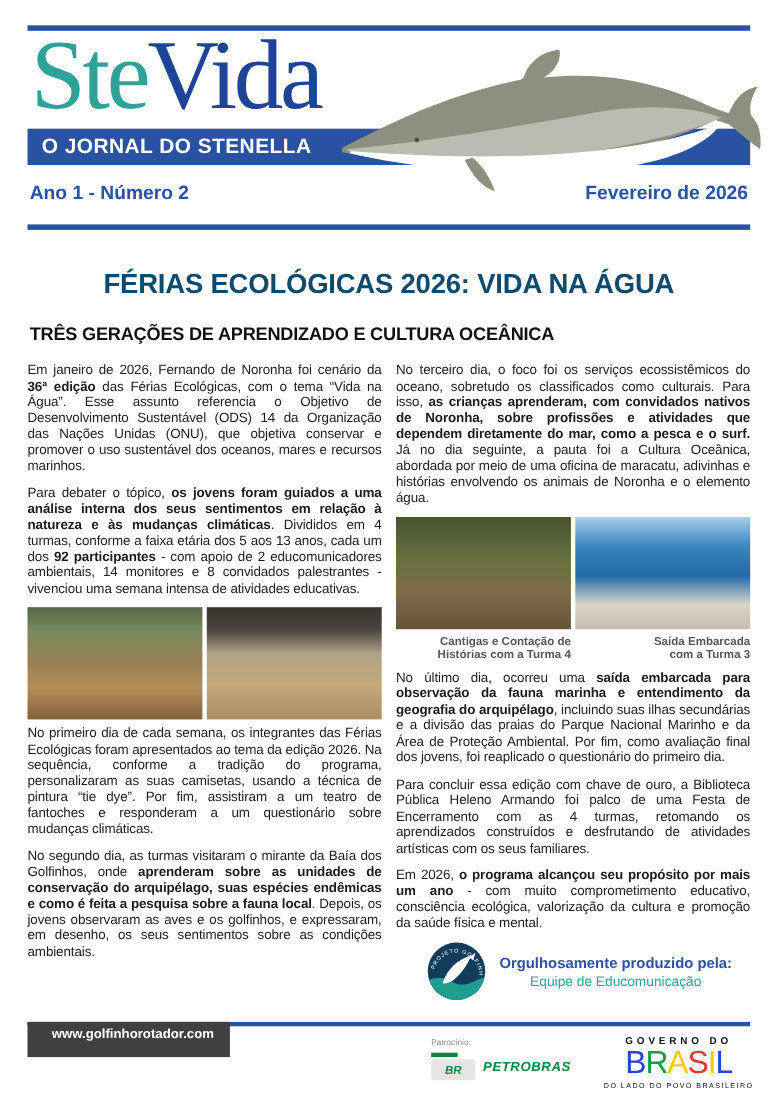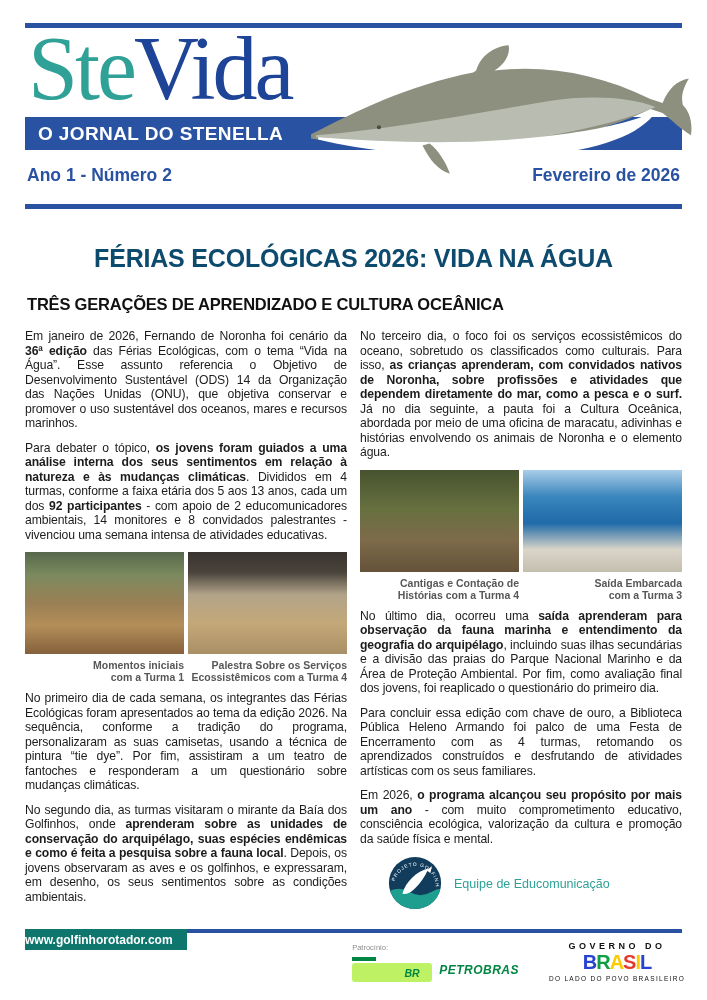--- a/index.html
+++ b/index.html
@@ -47,35 +47,35 @@
 
   
   .producer{display:flex;align-items:center;gap:12px;margin-top:2px;padding-left:28px;}
   .producer-logo{width:54px;height:54px;flex:0 0 54px;}
   .producer-text{text-align:center;}
   .producer-line1{color:#2a52a2;font-size:13.5px;font-weight:bold;}
   .producer-line2{color:#2fa197;font-size:12.5px;margin-top:2px;}
 
   
   .footer-rule{position:absolute;left:25px;right:25px;top:929px;height:4px;background:#2a52a2;}
-  .url-bar{position:absolute;left:25px;top:929px;width:162px;height:21px;background:#0f766e;
-        color:#fff;font-size:12px;font-weight:600;line-height:23px;padding-left:0;}
+  .url-bar{position:absolute;left:25px;top:929px;width:162px;height:32px;background:#404040;
+        color:#fff;font-size:12px;font-weight:600;line-height:23px;padding-left:22px;}
   .sponsors{position:absolute;right:22px;top:941px;display:flex;gap:30px;align-items:flex-start;}
   .petro-block{padding-top:2px;}
   .sponsor-label{font-size:7.5px;color:#8c8c8c;margin-bottom:5px;}
   .petro-row{display:flex;align-items:center;gap:7px;}
   .br-tile-wrap{display:flex;flex-direction:column;gap:2px;}
   .br-strip{width:24px;height:4px;background:#008542;}
-  .br-tile{width:40px;height:19px;background:#bef264;border-radius:3px;display:flex;
+  .br-tile{width:40px;height:19px;background:#e5e5e5;border-radius:3px;display:flex;
         align-items:center;justify-content:center;color:#008542;font-weight:800;
-        font-size:10.5px;font-style:italic;padding-left:40px;}
+        font-size:10.5px;font-style:italic;}
   .petro-word{color:#008542;font-style:italic;font-weight:800;font-size:12px;letter-spacing:0.5px;}
   .gov-block{text-align:center;}
   .gov-top{font-size:9px;font-weight:800;letter-spacing:3.5px;color:#111;}
-  .gov-brasil{font-size:20px;font-weight:700;letter-spacing:-1px;line-height:1.0;margin-top:1px;}
+  .gov-brasil{font-size:29px;font-weight:400;letter-spacing:-1px;line-height:1.0;margin-top:1px;}
   .gc0{color:#2743d0}.gc1{color:#0f9e45}.gc2{color:#fdcb00}
   .gc3{color:#e23b2e}.gc4{color:#fdcb00}.gc5{color:#2743d0}
   .gov-slogan{font-size:6.5px;letter-spacing:1.3px;color:#111;margin-top:3px;}
 </style>
 </head>
 <body>
 
 <div class="page">
 
   <div class="rule rule-top"></div>
@@ -112,46 +112,40 @@
     <div class="columns">
 
       <div class="col">
         <p><span>Em janeiro de 2026, Fernando de Noronha foi cenário da </span><span class="b">36ª edição</span><span> das Férias Ecológicas, com o tema “Vida na Água”. Esse assunto referencia o Objetivo de Desenvolvimento Sustentável (ODS) 14 da Organização das Nações Unidas (ONU), que objetiva conservar e promover o uso sustentável dos oceanos, mares e recursos marinhos.</span></p>
         <p><span>Para debater o tópico, </span><span class="b">os jovens foram guiados a uma análise interna dos seus sentimentos em relação à natureza e às mudanças climáticas</span><span>. Divididos em 4 turmas, conforme a faixa etária dos 5 aos 13 anos, cada um dos </span><span class="b">92 participantes</span><span> - com apoio de 2 educomunicadores ambientais, 14 monitores e 8 convidados palestrantes - vivenciou uma semana intensa de atividades educativas.</span></p>
 
         <div class="photo-row">
           <div class="photo ph-deck"></div>
           <div class="photo ph-pavilion"></div>
         </div>
-        <div class="cap-row">
-          <div class="caption">Momentos iniciais
-com a Turma 1</div>
-          <div class="caption">Palestra Sobre os Serviços
-Ecossistêmicos com a Turma 4</div>
-        </div>
 
         <p><span>No primeiro dia de cada semana, os integrantes das Férias Ecológicas foram apresentados ao tema da edição 2026. Na sequência, conforme a tradição do programa, personalizaram as suas camisetas, usando a técnica de pintura “tie dye”. Por fim, assistiram a um teatro de fantoches e responderam a um questionário sobre mudanças climáticas.</span></p>
         <p><span>No segundo dia, as turmas visitaram o mirante da Baía dos Golfinhos, onde </span><span class="b">aprenderam sobre as unidades de conservação do arquipélago, suas espécies endêmicas e como é feita a pesquisa sobre a fauna local</span><span>. Depois, os jovens observaram as aves e os golfinhos, e expressaram, em desenho, os seus sentimentos sobre as condições ambientais.</span></p>
       </div>
 
       <div class="col">
         <p><span>No terceiro dia, o foco foi os serviços ecossistêmicos do oceano, sobretudo os classificados como culturais. Para isso, </span><span class="b">as crianças aprenderam, com convidados nativos de Noronha, sobre profissões e atividades que dependem diretamente do mar, como a pesca e o surf.</span><span> Já no dia seguinte, a pauta foi a Cultura Oceânica, abordada por meio de uma oficina de maracatu, adivinhas e histórias envolvendo os animais de Noronha e o elemento água.</span></p>
 
         <div class="photo-row">
           <div class="photo ph-forest"></div>
           <div class="photo ph-boat"></div>
         </div>
         <div class="cap-row">
           <div class="caption">Cantigas e Contação de
 Histórias com a Turma 4</div>
           <div class="caption">Saída Embarcada
 com a Turma 3</div>
         </div>
 
-        <p><span>No último dia, ocorreu uma </span><span class="b">saída aprenderam para observação da fauna marinha e entendimento da geografia do arquipélago</span><span>, incluindo suas ilhas secundárias e a divisão das praias do Parque Nacional Marinho e da Área de Proteção Ambiental. Por fim, como avaliação final dos jovens, foi reaplicado o questionário do primeiro dia.</span></p>
+        <p><span>No último dia, ocorreu uma </span><span class="b">saída embarcada para observação da fauna marinha e entendimento da geografia do arquipélago</span><span>, incluindo suas ilhas secundárias e a divisão das praias do Parque Nacional Marinho e da Área de Proteção Ambiental. Por fim, como avaliação final dos jovens, foi reaplicado o questionário do primeiro dia.</span></p>
         <p><span>Para concluir essa edição com chave de ouro, a Biblioteca Pública Heleno Armando foi palco de uma Festa de Encerramento com as 4 turmas, retomando os aprendizados construídos e desfrutando de atividades artísticas com os seus familiares.</span></p>
         <p><span>Em 2026, </span><span class="b">o programa alcançou seu propósito por mais um ano</span><span> - com muito comprometimento educativo, consciência ecológica, valorização da cultura e promoção da saúde física e mental.</span></p>
 
         <div class="producer">
           <svg class="producer-logo" viewBox="0 0 60 60" xmlns="http://www.w3.org/2000/svg">
             <defs>
                 <clipPath id="pc">
                   <circle cx="30" cy="30" r="29"></circle>
                 </clipPath>
               </defs>
@@ -160,20 +154,21 @@
               <path d="M0,40 Q12,33 24,40 T48,40 T72,40 L72,62 L0,62 Z" fill="#1d9e8f"></path>
               <path d="M16,42 C20,28 32,17 45,14 C41,23 36,31 29,37 C25,41 20,43 16,42 Z" fill="#ffffff"></path>
               <path d="M43,16 L49,11 L47,19 Z" fill="#ffffff"></path>
             </g>
             <path id="arc" d="M7,34 A23,23 0 1,1 53,34" fill="none"></path>
             <text font-size="5.5" fill="#ffffff" letter-spacing="1" font-family="Liberation Sans, sans-serif">
               <textPath href="#arc" startOffset="8%">PROJETO GOLFINHO ROTADOR</textPath>
             </text>
           </svg>
           <div class="producer-text">
+            <div class="producer-line1">Orgulhosamente produzido pela:</div>
             <div class="producer-line2">Equipe de Educomunicação</div>
           </div>
         </div>
       </div>
 
     </div>
   </div>
 
   <div class="footer-rule"></div>
   <div class="url-bar">www.golfinhorotador.com</div>

